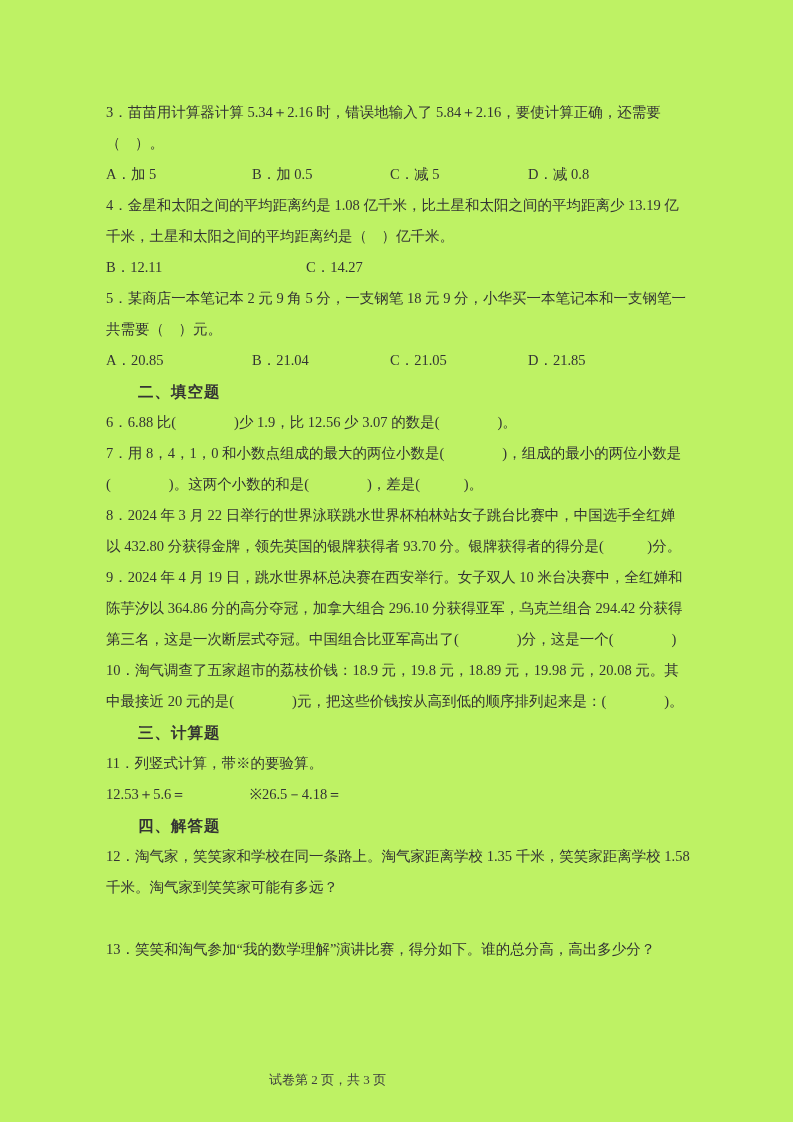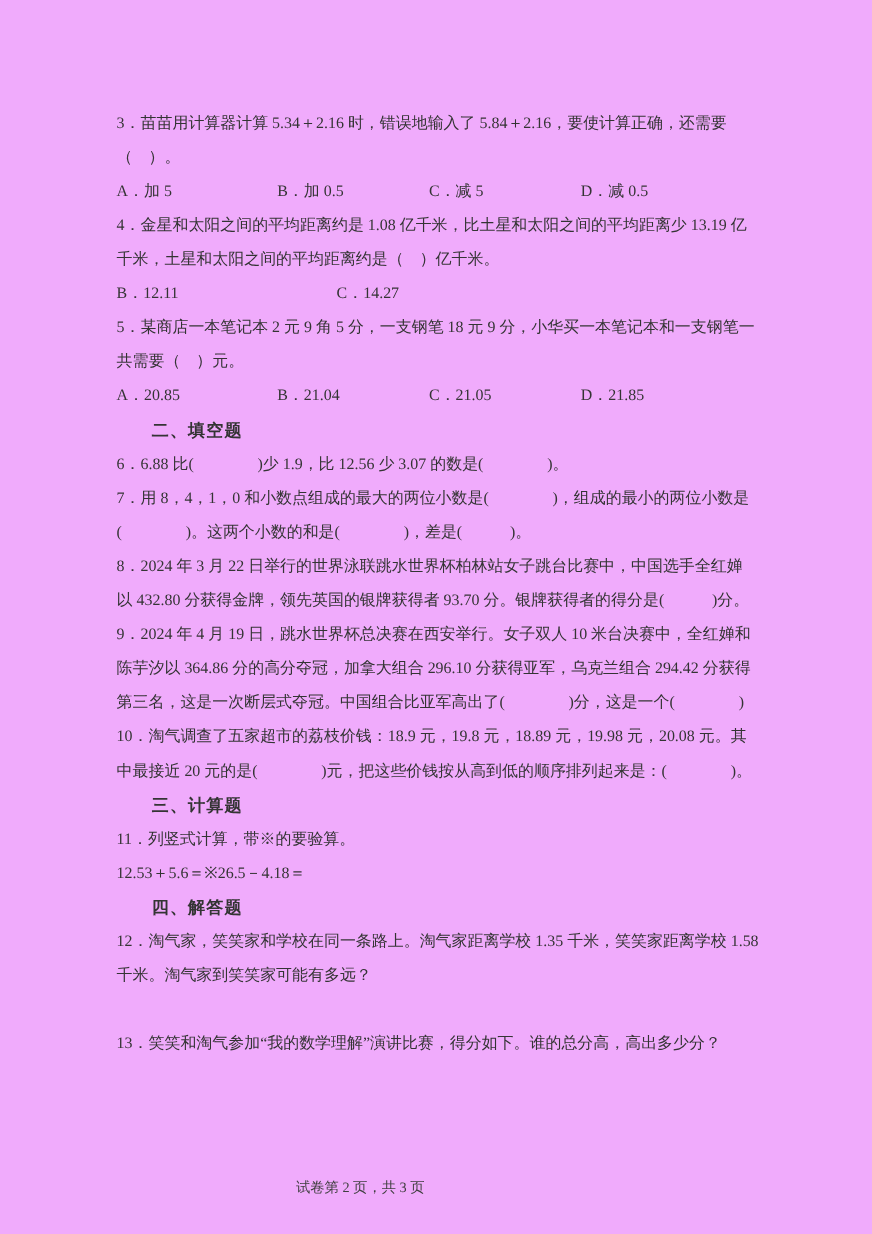--- a/index.html
+++ b/index.html
@@ -1,20 +1,20 @@
 <!DOCTYPE html>
 <html><head>
 <meta charset="utf-8">
 <style>
   html, body { margin: 0; padding: 0; }
   .page {
     position: relative;
     width: 793px;
     height: 1122px;
-    background: #f0abfc;
+    background: #bef264;
     font-family: "Liberation Serif", "DejaVu Serif", serif;
     color: #343434;
     overflow: hidden;
   }
   .content {
     position: absolute;
     left: 106px;
     top: 97px;
     width: 585px;
     font-size: 14.5px;
@@ -27,21 +27,21 @@
   .heading {
     font-weight: 700;
     font-size: 15.5px;
     font-family: "Liberation Sans", "DejaVu Sans", sans-serif;
     letter-spacing: 1px;
     margin-left: 32px;
   }
   .opts { display: grid; }
   .opts-4 { grid-template-columns: 146px 138px 138px auto; }
   .opts-3 { grid-template-columns: 200px 192px auto; }
-  .expr-row { display: flex; }
+  .expr-row { display: flex; gap: 64px; }
   .spacer { height: 31px; }
   .footer {
     position: absolute;
     top: 1068px;
     left: 0;
     width: 655px;
     height: 24px;
     line-height: 24px;
     text-align: center;
     font-size: 13px;
@@ -53,21 +53,21 @@
 
 <div class="page">
   <div class="content">
 
     <div class="line">3．苗苗用计算器计算 5.34＋2.16 时，错误地输入了 5.84＋2.16，要使计算正确，还需要</div>
     <div class="line">（　）。</div>
     <div class="line opts opts-4">
       <span>A．加 5</span>
       <span>B．加 0.5</span>
       <span>C．减 5</span>
-      <span>D．减 0.5</span>
+      <span>D．减 0.8</span>
     </div>
 
     <div class="line">4．金星和太阳之间的平均距离约是 1.08 亿千米，比土星和太阳之间的平均距离少 13.19 亿</div>
     <div class="line">千米，土星和太阳之间的平均距离约是（　）亿千米。</div>
     <div class="line opts opts-3">
       <span>B．12.11</span>
       <span>C．14.27</span>
     </div>
 
     <div class="line">5．某商店一本笔记本 2 元 9 角 5 分，一支钢笔 18 元 9 分，小华买一本笔记本和一支钢笔一</div>

